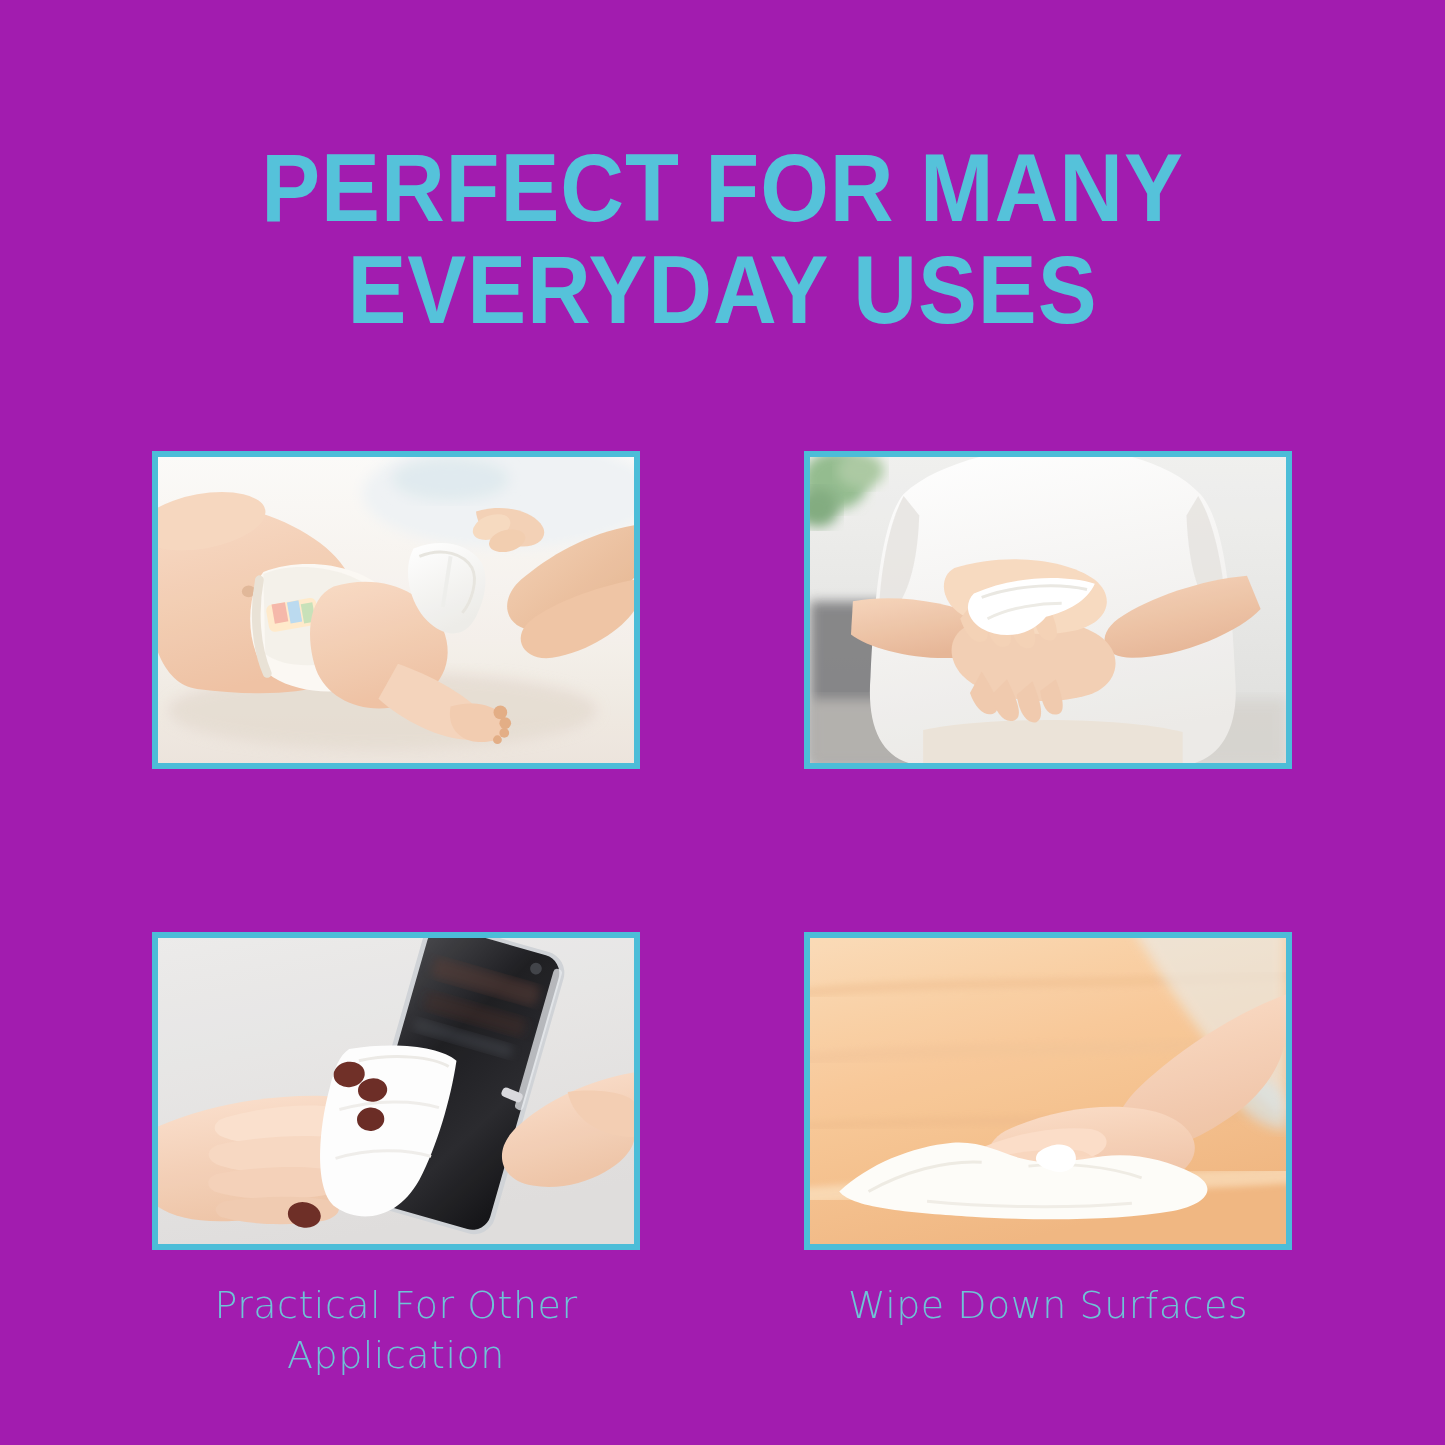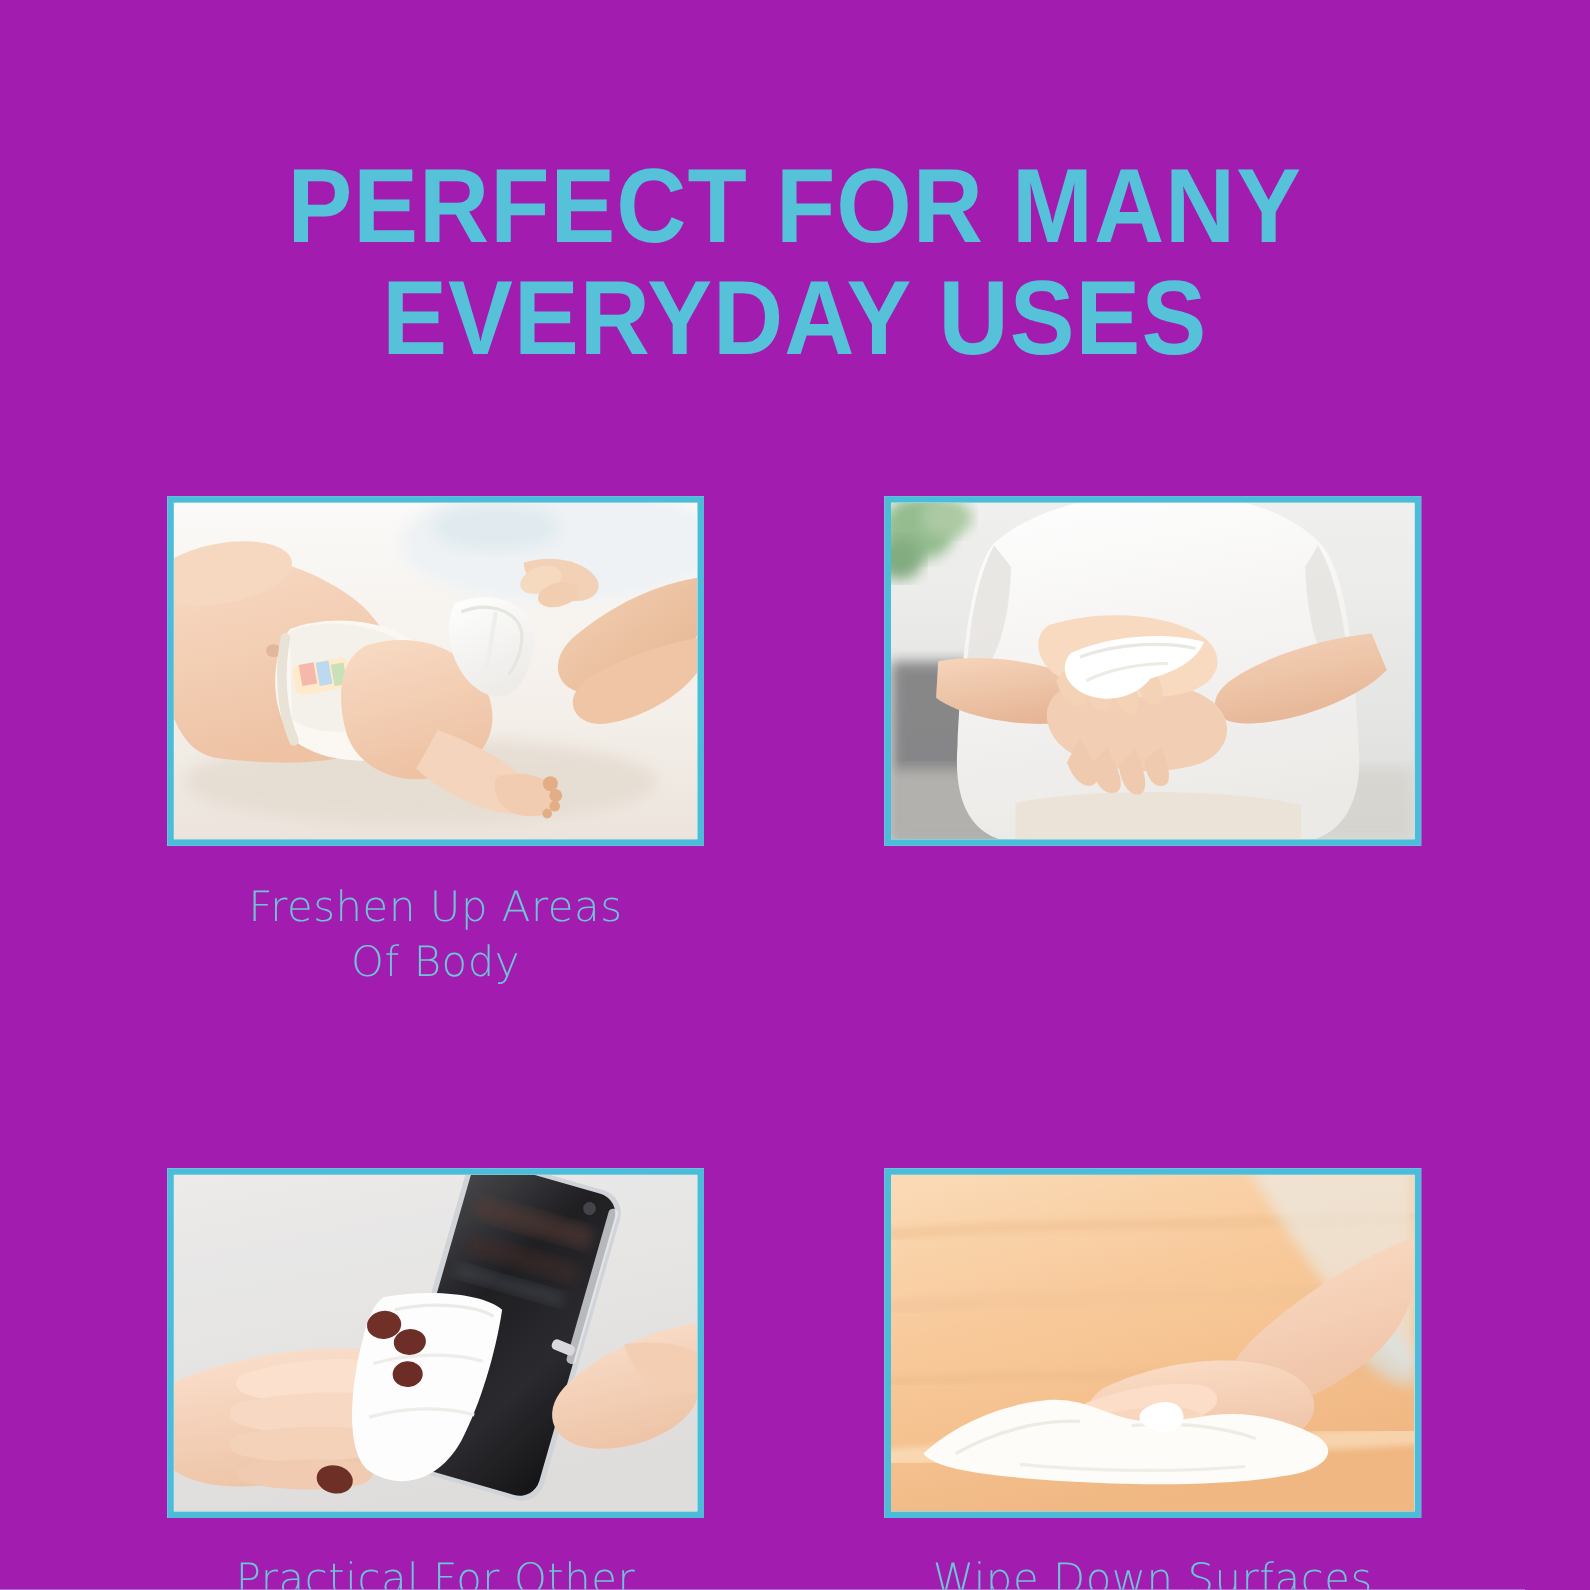--- a/index.html
+++ b/index.html
@@ -166,22 +166,20 @@
               <ellipse cx="358" cy="88" rx="19" ry="11" fill="#f2cbac" transform="rotate(-14 358 88)"></ellipse>
 
               <path d="M262 96 C 292 84 318 92 330 108 C 340 122 336 146 326 166 C 314 190 292 186 276 170 C 258 152 250 118 262 96 Z" fill="url(#wipe1)"></path>
               <path d="M268 104 C 292 94 314 102 322 116 C 328 128 322 150 312 162" stroke="#e6e4dd" stroke-width="3" fill="none"></path>
               <path d="M300 104 L 292 156" stroke="#ededea" stroke-width="4" fill="none"></path>
 
               <rect width="488" height="318" fill="#ffffff" opacity="0.06"></rect>
             </svg>
           </div>
         </div>
-        <div class="caption">Freshen Up Areas
-Of Body</div>
       </div>
 
       <div class="cell">
         <div class="frame">
           <div class="photo">
             <svg viewBox="0 0 488 318" preserveAspectRatio="xMidYMid slice">
               <defs>
                 <linearGradient id="roomg" x1="0" y1="0" x2="0" y2="1">
                   <stop offset="0" stop-color="#f0f0ee"></stop>
                   <stop offset="1" stop-color="#dcdcda"></stop>

